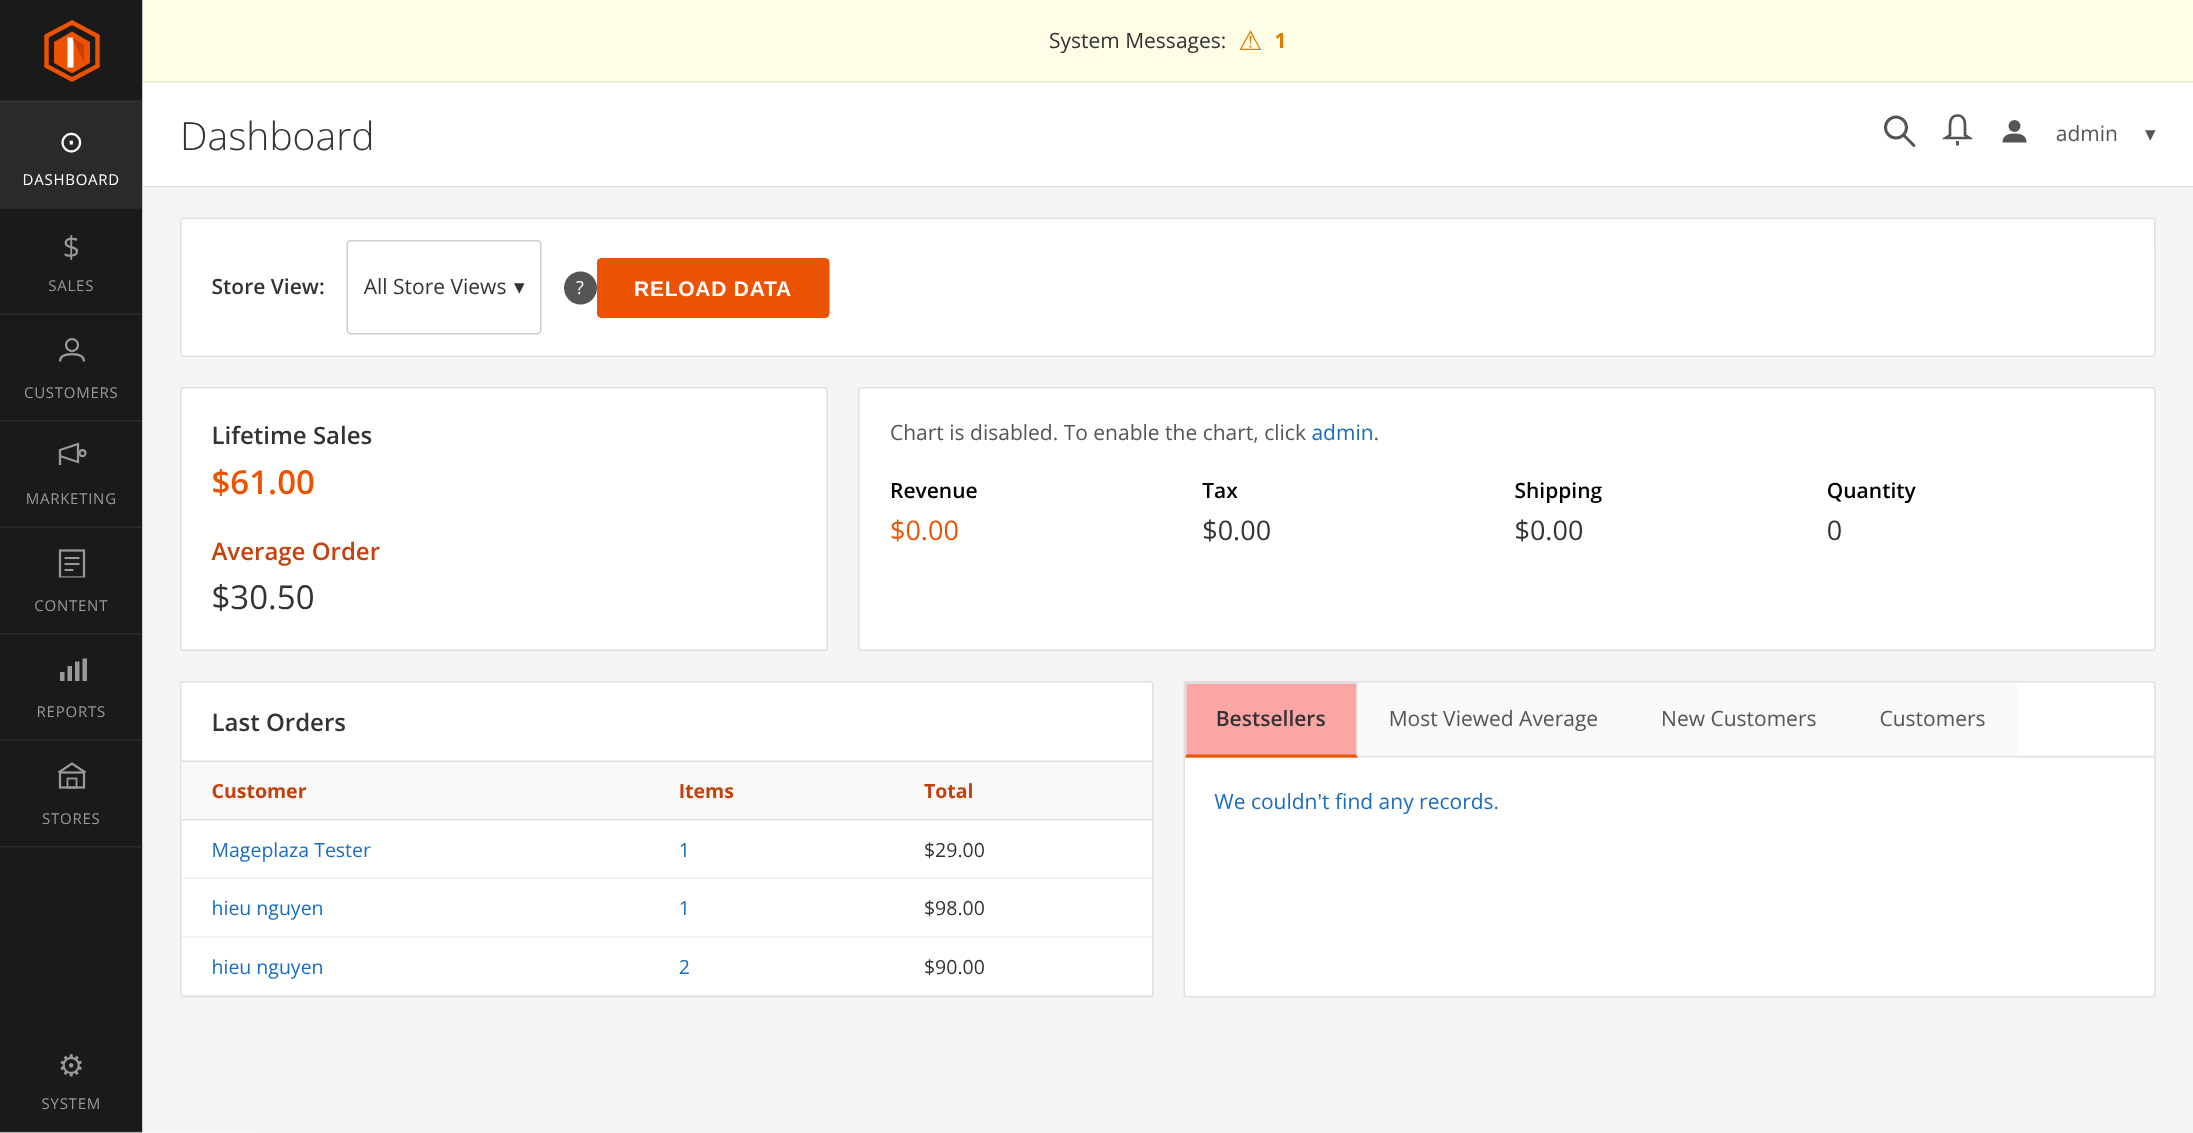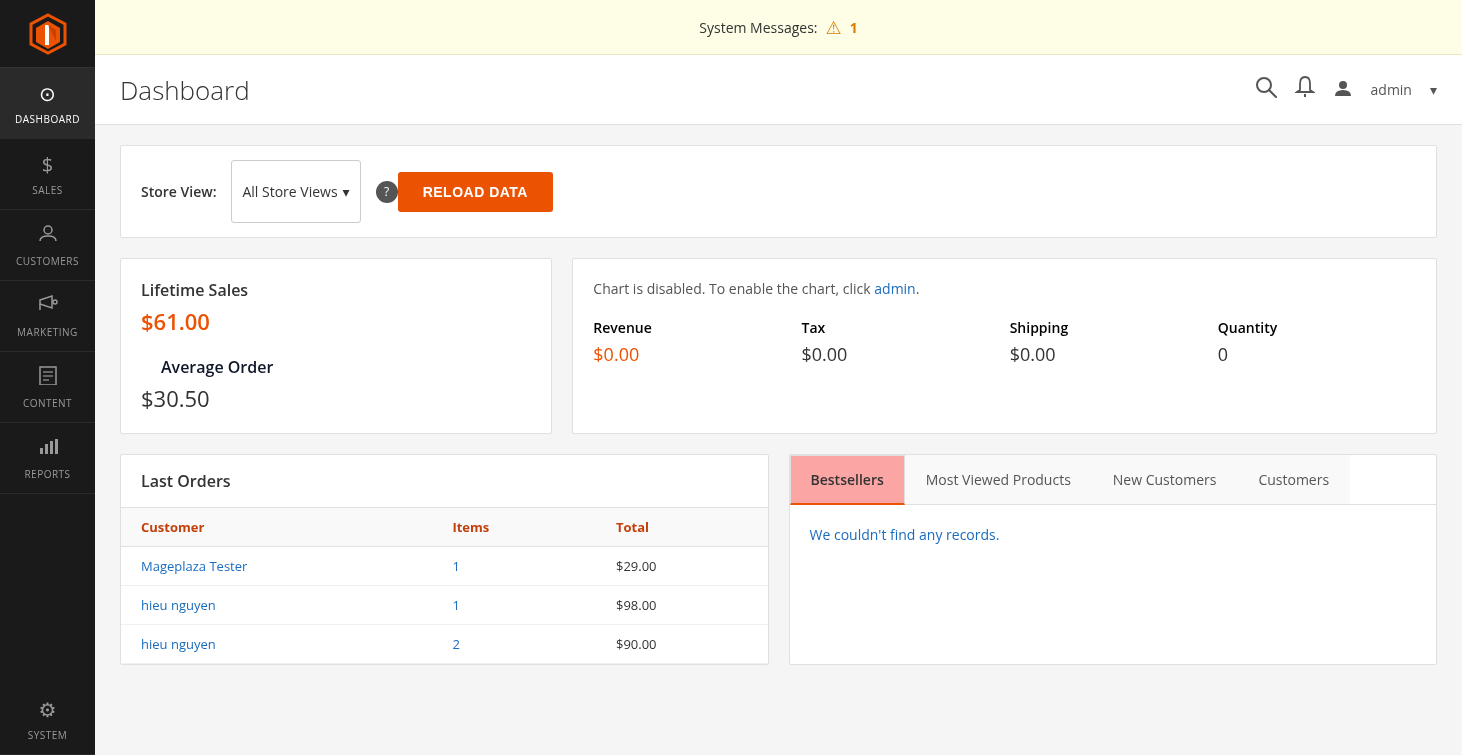--- a/index.html
+++ b/index.html
@@ -187,21 +187,21 @@
       margin-bottom: 20px;
     }
     .stats-left {
       background: #fff;
       border: 1px solid #e0e0e0;
       padding: 20px;
       border-radius: 2px;
     }
     .lifetime-label { font-size: 16px; font-weight: 600; color: #333; margin-bottom: 5px; }
     .lifetime-value { font-size: 22px; color: #eb5202; font-weight: 600; margin-bottom: 20px; }
-    .avg-label { font-size: 16px; font-weight: 600; color: #0f172a; margin-bottom: 5px; margin-left: 20px; }
+    .avg-label { font-size: 16px; font-weight: 600; color: #c2410c; margin-bottom: 5px; }
     .avg-value { font-size: 22px; color: #333; font-weight: 400; }
 
     .stats-right {
       background: #fff;
       border: 1px solid #e0e0e0;
       padding: 20px;
       border-radius: 2px;
     }
     .chart-disabled-msg {
       font-size: 14px;
@@ -351,20 +351,30 @@
   <div class="sidebar-item">
     <span class="icon">
       <svg width="20" height="20" viewBox="0 0 20 20">
           <rect x="2" y="12" width="3" height="6" fill="#999"></rect>
           <rect x="7" y="8" width="3" height="10" fill="#999"></rect>
           <rect x="12" y="5" width="3" height="13" fill="#999"></rect>
           <rect x="17" y="3" width="3" height="15" fill="#999"></rect>
         </svg>
     </span>
     <span class="label">REPORTS</span>
+  </div>
+  <div class="sidebar-item">
+    <span class="icon">
+      <svg width="20" height="20" viewBox="0 0 20 20">
+          <rect x="2" y="8" width="16" height="10" fill="none" stroke="#999" stroke-width="1.5"></rect>
+          <polyline points="1,8 10,2 19,8" fill="none" stroke="#999" stroke-width="1.5"></polyline>
+          <rect x="7" y="12" width="6" height="6" fill="none" stroke="#999" stroke-width="1.2"></rect>
+        </svg>
+    </span>
+    <span class="label">STORES</span>
   </div>
   <div class="sidebar-item sidebar-bottom">
     <span class="icon">⚙</span>
     <span class="label">SYSTEM</span>
   </div>
 </nav>
 
 <div class="main">
 
   <div class="system-messages">
@@ -481,21 +491,21 @@
     <td><a href="#">2</a></td>
     <td class="total">$90.00</td>
   </tr>
             </tbody>
         </table>
       </div>
 
       <div class="right-panel">
         <div class="tabs-row">
           <div class="tab-btn active">Bestsellers</div>
-          <div class="tab-btn">Most Viewed Products</div>
+          <div class="tab-btn">Most Viewed Average</div>
           <div class="tab-btn">New Customers</div>
           <div class="tab-btn">Customers</div>
         </div>
         <div class="tab-content">
           <span>We couldn't find any records.</span>
         </div>
       </div>
     </div>
 
   </div>

